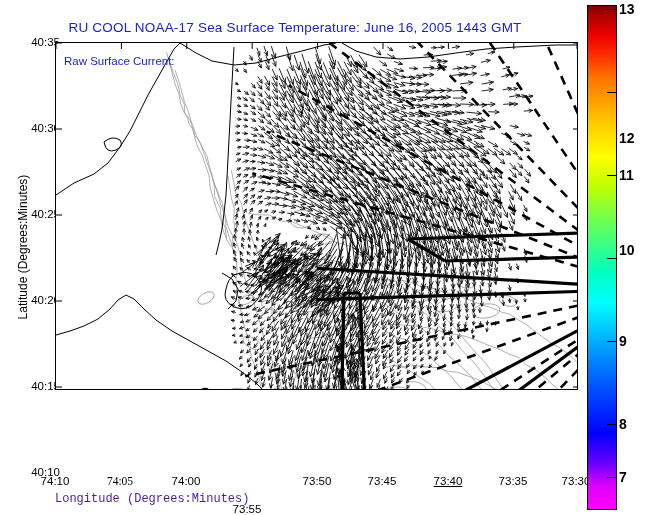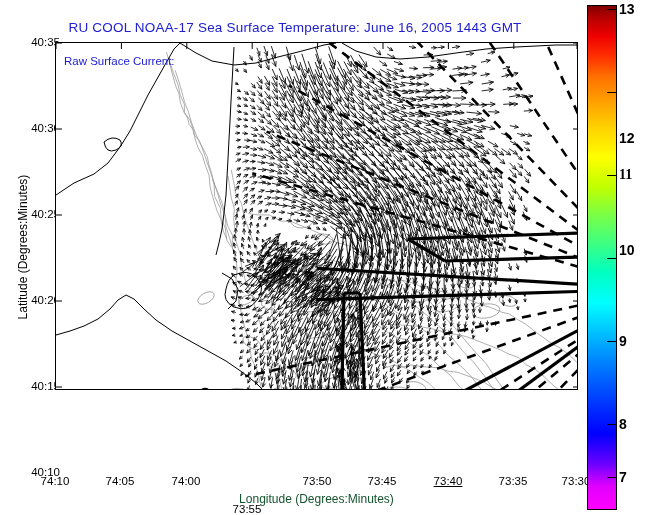--- a/index.html
+++ b/index.html
@@ -35,22 +35,22 @@
   
   .ytick{
     position:absolute; right:591px; text-align:right; font-size:11.5px; color:#000;
     white-space:nowrap;
   }
   .xtick{
     position:absolute; top:475px; font-size:11.5px; color:#000;
     white-space:nowrap; transform:translateX(-50%);text-align:right;
   }
   .xlabel{
-    position:absolute; left:55px; top:492px; width:523px; text-align:center;
-    font-size:12px; color:#14532d;
+    position:absolute; left:55px; top:492px; width:523px; text-align:left;
+    font-size:12px; color:#4c1d95;font-family:Liberation Mono, monospace;
   }
   .ylabel{
     position:absolute; left:-62px; top:240px; width:170px; text-align:center;
     font-size:12px; color:#000; transform:rotate(-90deg); transform-origin:center;
   }
 
   
   .cbar{
     position:absolute; left:587px; top:5px; width:30px; height:505px;
     border:1px solid #000; box-sizing:border-box;
@@ -92,21 +92,21 @@
   <div class="ylabel">Latitude (Degrees:Minutes)</div>
 
   <div class="ytick" style="top:36px;">40:35</div>
   <div class="ytick" style="top:122px;">40:30</div>
   <div class="ytick" style="top:208px;">40:25</div>
   <div class="ytick" style="top:294px;">40:20</div>
   <div class="ytick" style="top:380px;">40:15</div>
   <div class="ytick" style="top:466px;">40:10</div>
 
   <div class="xtick" style="left:55px;">74:10</div>
-  <div class="xtick" style="left:120px;">74:05</div>
+  <div class="xtick" style="left:120px;font-family:Liberation Serif, serif;">74:05</div>
   <div class="xtick" style="left:186px;">74:00</div>
   <div class="xtick" style="left:247px;margin-top:28px;">73:55</div>
   <div class="xtick" style="left:317px;">73:50</div>
   <div class="xtick" style="left:382px;">73:45</div>
   <div class="xtick" style="left:448px;text-decoration:underline;">73:40</div>
   <div class="xtick" style="left:513px;">73:35</div>
   <div class="xtick" style="left:576px;">73:30</div>
 
   <div class="xlabel">Longitude (Degrees:Minutes)</div>
 
@@ -2021,21 +2021,21 @@
     <div class="annot">
       <div>Raw Surface Current:</div>
     </div>
 
   </div>
 
   <div class="cbar"></div>
 
   <div class="cbtick" style="top:9px;">13</div>
   <div class="cbtick" style="top:92px;margin-top:46px;">12</div>
-  <div class="cbtick" style="top:175px;font-family:Liberation Serif, serif;">11</div>
+  <div class="cbtick" style="top:175px;">11</div>
   <div class="cbtick" style="top:250px;">10</div>
   <div class="cbtick" style="top:341px;">9</div>
   <div class="cbtick" style="top:424px;">8</div>
   <div class="cbtick" style="top:477px;">7</div>
 
 <div class="cbtickmark" style="top: 9px;"></div>
     <div class="cbtickmark" style="top: 92px;"></div>
     <div class="cbtickmark" style="top: 175px;"></div>
     <div class="cbtickmark" style="top: 258px;"></div>
     <div class="cbtickmark" style="top: 341px;"></div>

